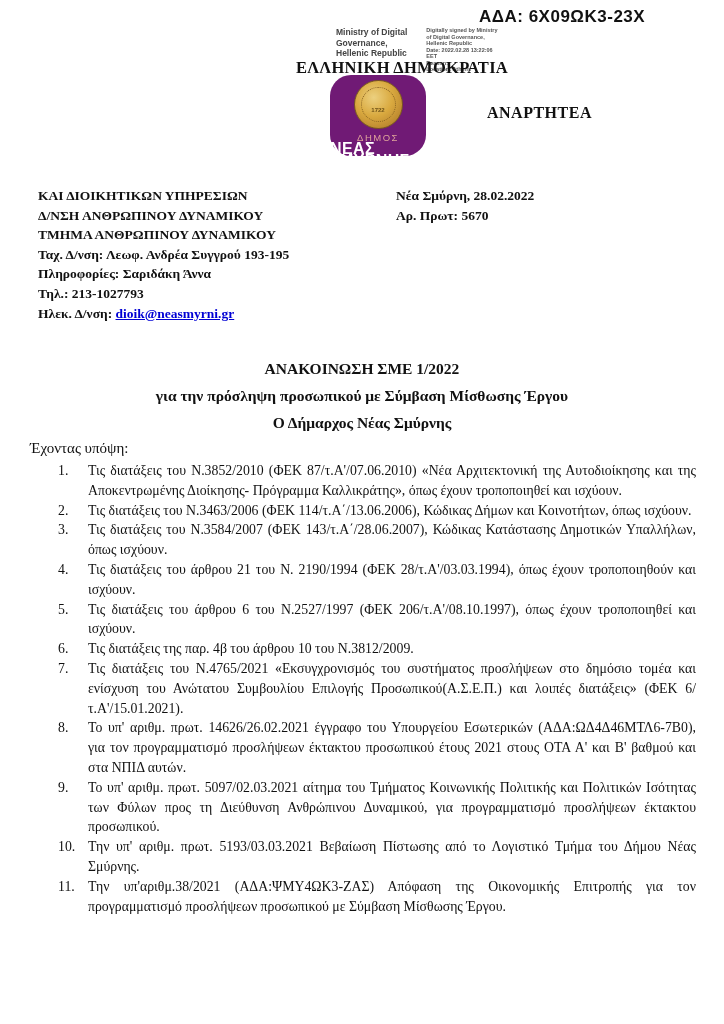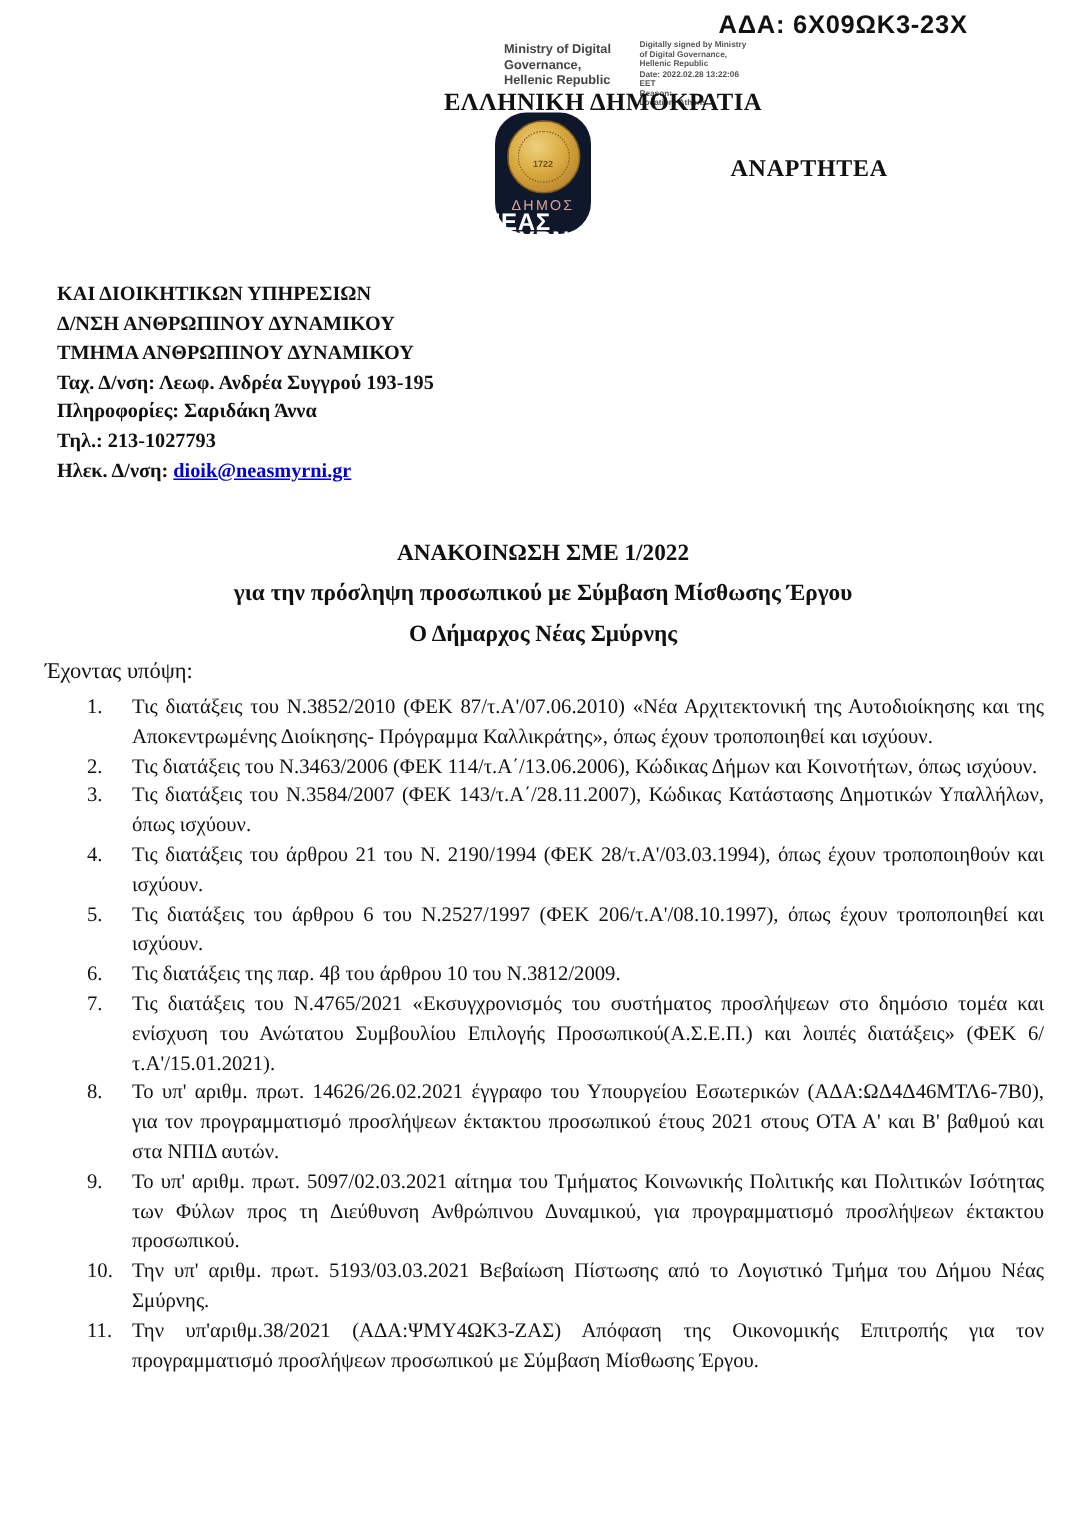--- a/index.html
+++ b/index.html
@@ -30,21 +30,21 @@
   .sig-details{font-size:5.5px;line-height:6.5px;white-space:pre-line;font-weight:600;color:#555;width:80px;}
   
   .republic{
     position:absolute;left:0;top:58px;width:724px;
     text-align:center;font-size:16.5px;font-weight:bold;
     letter-spacing:.3px;color:#111;padding-left:40px;
   }
   
   .logo{
     position:absolute;left:330px;top:75px;
-    width:64px;height:81px;background:#0f172a;
+    width:96px;height:81px;background:#701a75;
     display:flex;flex-direction:column;align-items:center;
     justify-content:flex-start;box-sizing:border-box;padding-top:5px;border-radius:21px;
   }
   .coin{
     width:47px;height:47px;border-radius:50%;
     background:radial-gradient(circle at 40% 35%, #ecd07f 0%, #d9a93f 45%, #b9852e 80%, #a8752a 100%);
     border:1px solid #7a5a1d;
     position:relative;flex-shrink:0;
   }
   .coin-inner{
@@ -139,41 +139,45 @@
   <div class="sender">
     <div>ΚΑΙ ΔΙΟΙΚΗΤΙΚΩΝ ΥΠΗΡΕΣΙΩΝ</div>
     <div>Δ/ΝΣΗ ΑΝΘΡΩΠΙΝΟΥ ΔΥΝΑΜΙΚΟΥ</div>
     <div>ΤΜΗΜΑ  ΑΝΘΡΩΠΙΝΟΥ ΔΥΝΑΜΙΚΟΥ</div>
     <div>Ταχ. Δ/νση: Λεωφ. Ανδρέα Συγγρού 193-195</div>
     <div>Πληροφορίες: Σαριδάκη Άννα</div>
     <div>Τηλ.: 213-1027793</div>
     <div><span>Ηλεκ. Δ/νση: </span><span class="email-link">dioik@neasmyrni.gr</span></div>
   </div>
 
+  <div class="meta">
+    <div>Νέα Σμύρνη, 28.02.2022</div>
+    <div>Αρ. Πρωτ: 5670</div>
+  </div>
 
   <div class="title-block">
     <div class="title-line">ΑΝΑΚΟΙΝΩΣΗ ΣΜΕ 1/2022</div>
     <div class="title-line">για την πρόσληψη προσωπικού με Σύμβαση Μίσθωσης Έργου</div>
     <div class="title-line">Ο Δήμαρχος Νέας Σμύρνης</div>
   </div>
 
   <div class="intro">Έχοντας υπόψη:</div>
 
   <div class="legal-list">
     <div class="li">
         <span class="num">1.</span>
         <span class="txt">Τις διατάξεις του Ν.3852/2010 (ΦΕΚ 87/τ.Α'/07.06.2010)  «Νέα Αρχιτεκτονική της Αυτοδιοίκησης και της Αποκεντρωμένης Διοίκησης- Πρόγραμμα Καλλικράτης», όπως έχουν τροποποιηθεί και ισχύουν.</span>
       </div>
     <div class="li">
         <span class="num">2.</span>
         <span class="txt">Τις διατάξεις του Ν.3463/2006 (ΦΕΚ 114/τ.Α΄/13.06.2006), Κώδικας Δήμων και Κοινοτήτων, όπως ισχύουν.</span>
       </div>
     <div class="li">
         <span class="num">3.</span>
-        <span class="txt">Τις διατάξεις του Ν.3584/2007 (ΦΕΚ 143/τ.Α΄/28.11.2007), Κώδικας Κατάστασης Δημοτικών Υπαλλήλων, όπως ισχύουν.</span>
+        <span class="txt">Τις διατάξεις του Ν.3584/2007 (ΦΕΚ 143/τ.Α΄/28.06.2007), Κώδικας Κατάστασης Δημοτικών Υπαλλήλων, όπως ισχύουν.</span>
       </div>
     <div class="li">
         <span class="num">4.</span>
         <span class="txt">Τις διατάξεις του άρθρου 21 του Ν. 2190/1994 (ΦΕΚ 28/τ.Α'/03.03.1994), όπως έχουν τροποποιηθούν και ισχύουν.</span>
       </div>
     <div class="li">
         <span class="num">5.</span>
         <span class="txt">Τις διατάξεις του άρθρου 6 του Ν.2527/1997 (ΦΕΚ 206/τ.Α'/08.10.1997), όπως έχουν τροποποιηθεί και ισχύουν.</span>
       </div>
     <div class="li">

